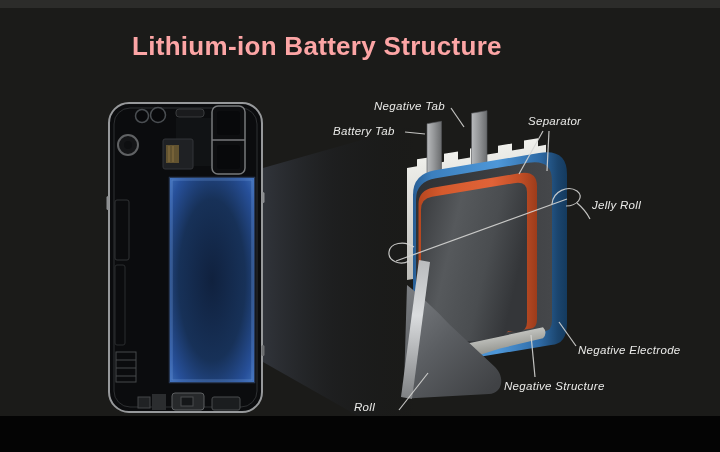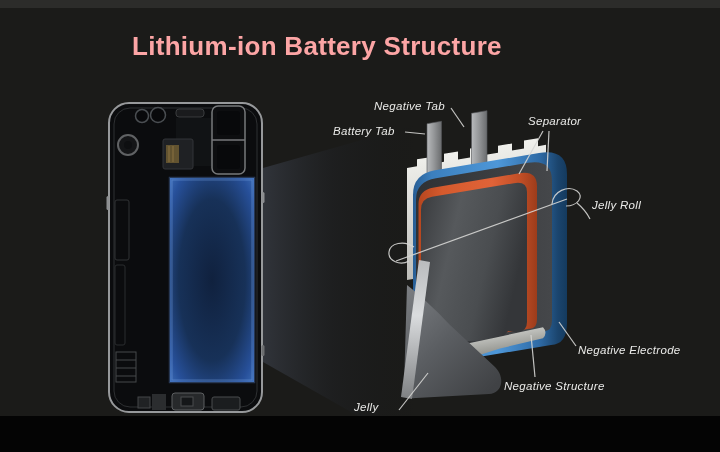--- a/index.html
+++ b/index.html
@@ -172,16 +172,16 @@
       <line x1="399" y1="410" x2="428" y2="373"></line>
     </g>
   </svg>
 
   <div class="callout" style="left:374px;top:100px">Negative Tab</div>
   <div class="callout" style="left:333px;top:125px">Battery Tab</div>
   <div class="callout" style="left:528px;top:115px">Separator</div>
   <div class="callout" style="left:592px;top:199px">Jelly Roll</div>
   <div class="callout" style="left:578px;top:344px">Negative Electrode</div>
   <div class="callout" style="left:504px;top:380px">Negative Structure</div>
-  <div class="callout" style="left:354px;top:401px">Jelly</div>
+  <div class="callout" style="left:354px;top:401px">Roll</div>
 
   <div class="bottom-bar"></div>
 </div>
 
 </body></html>

